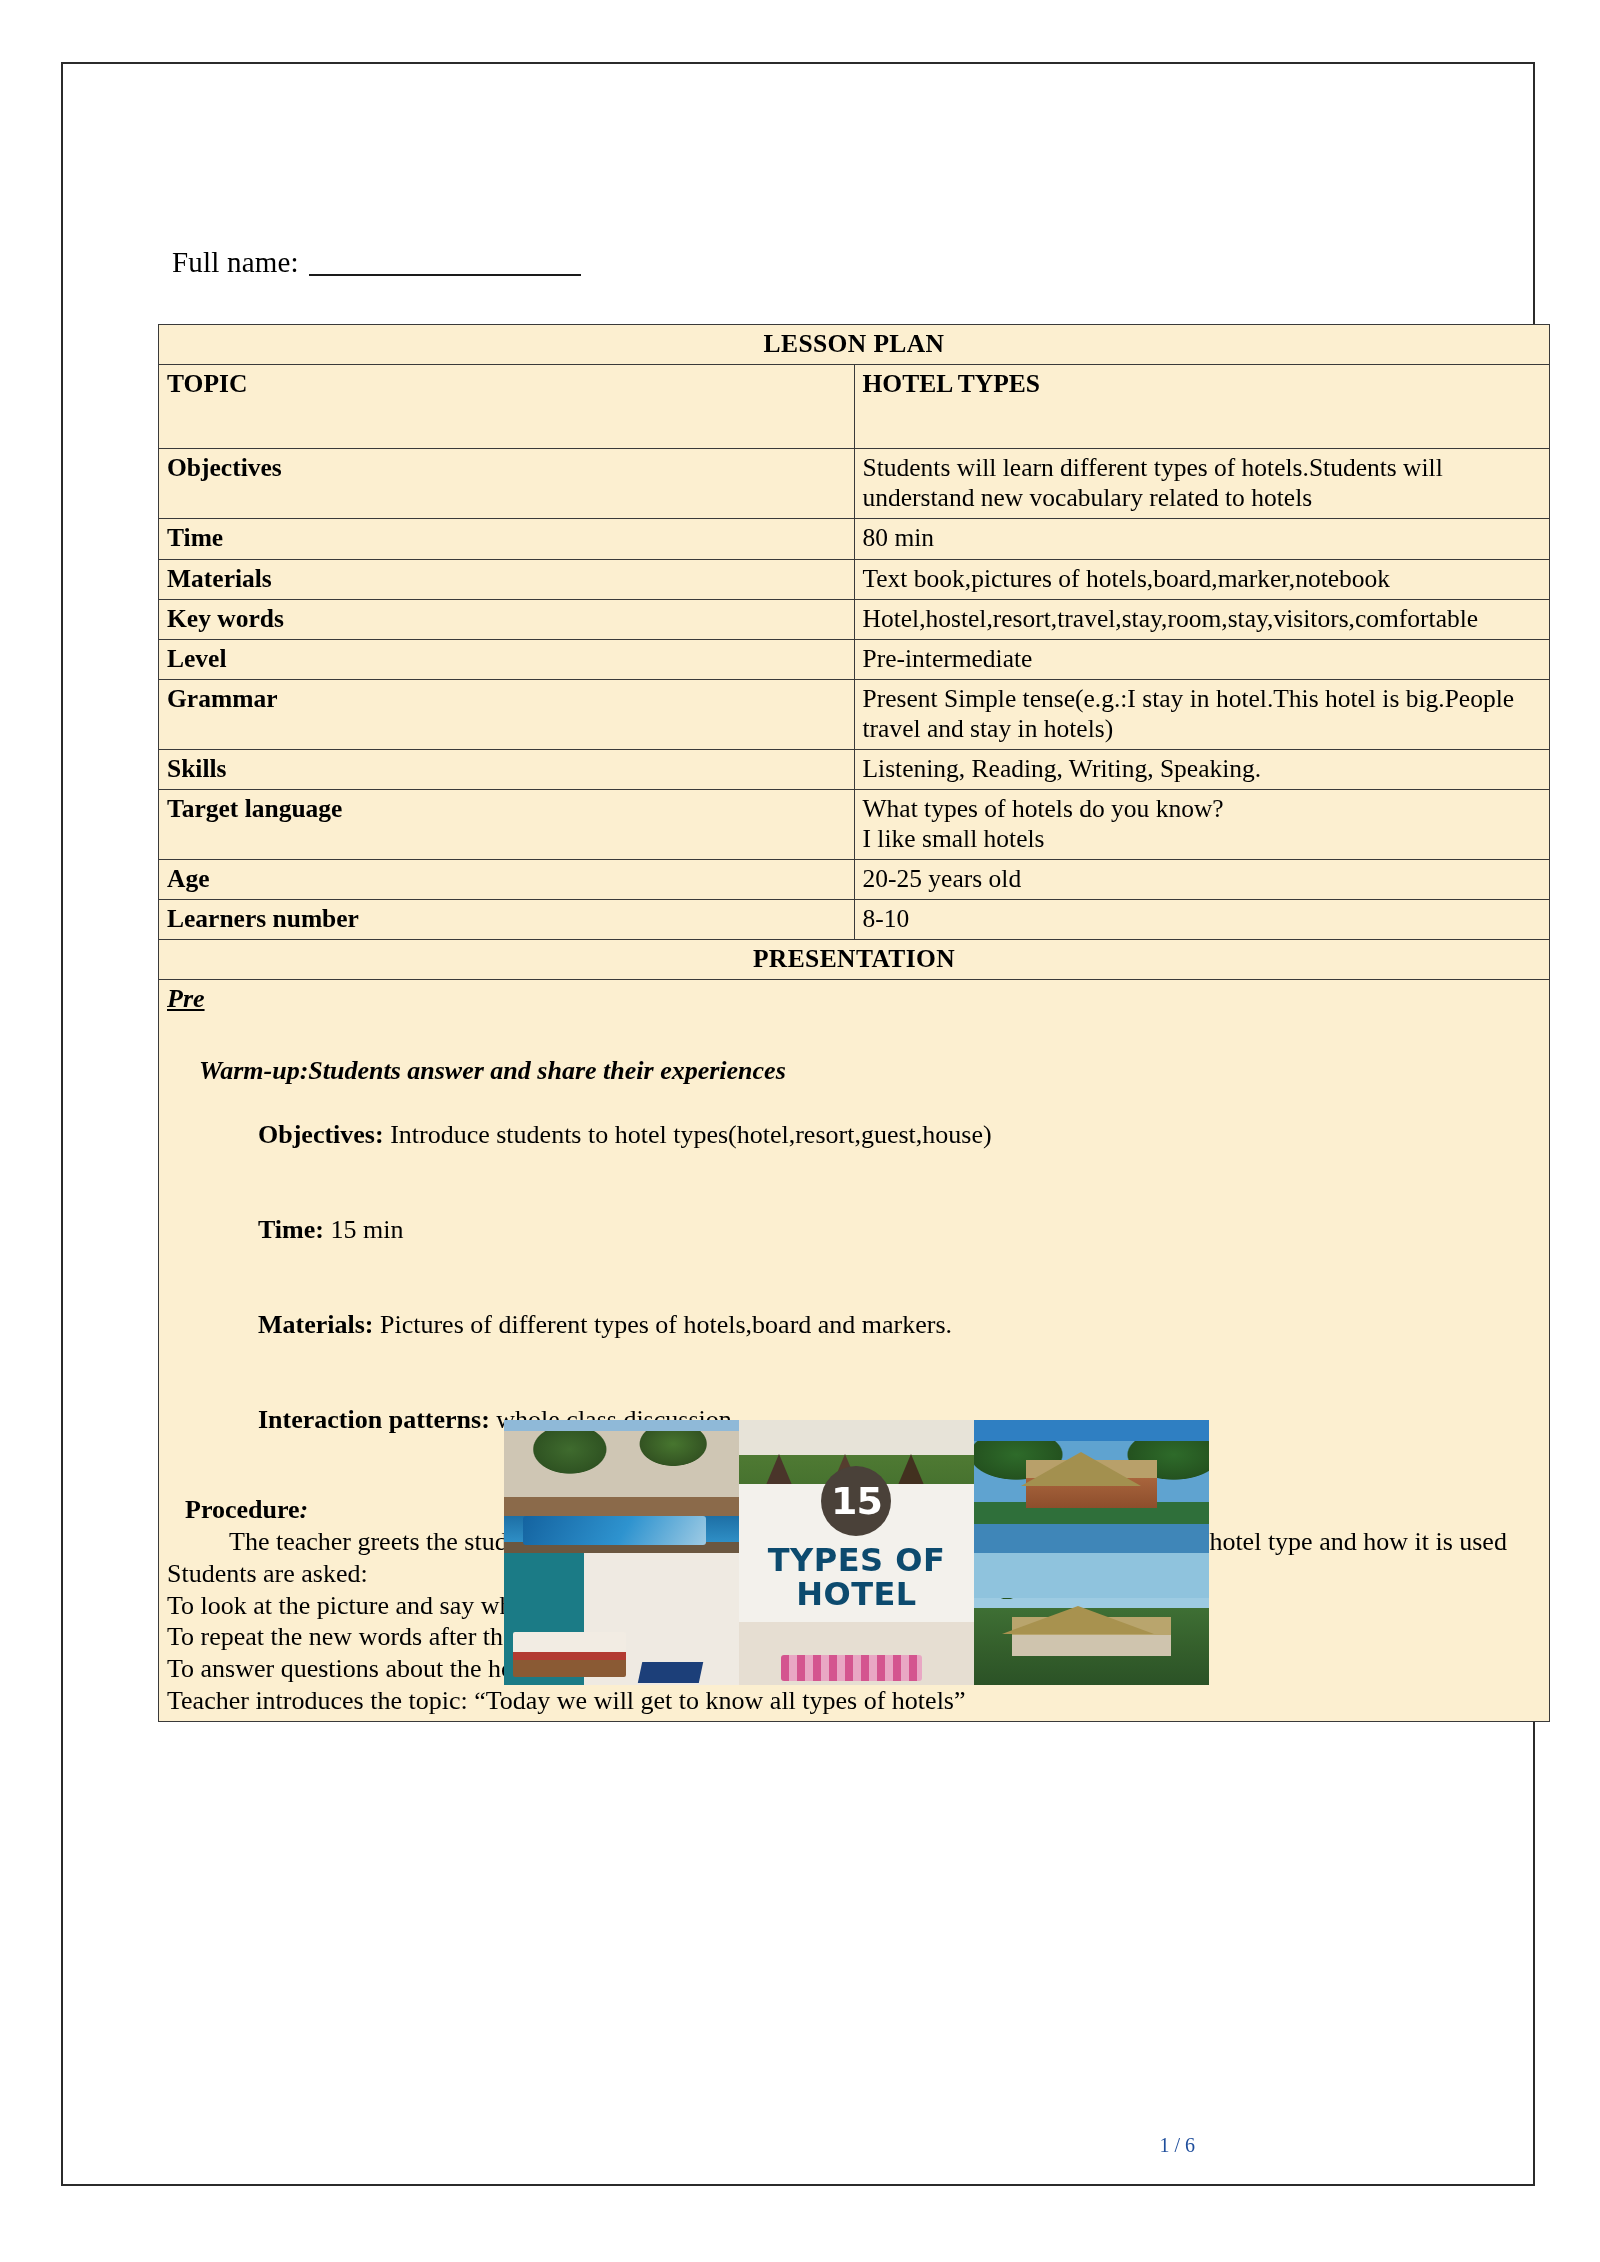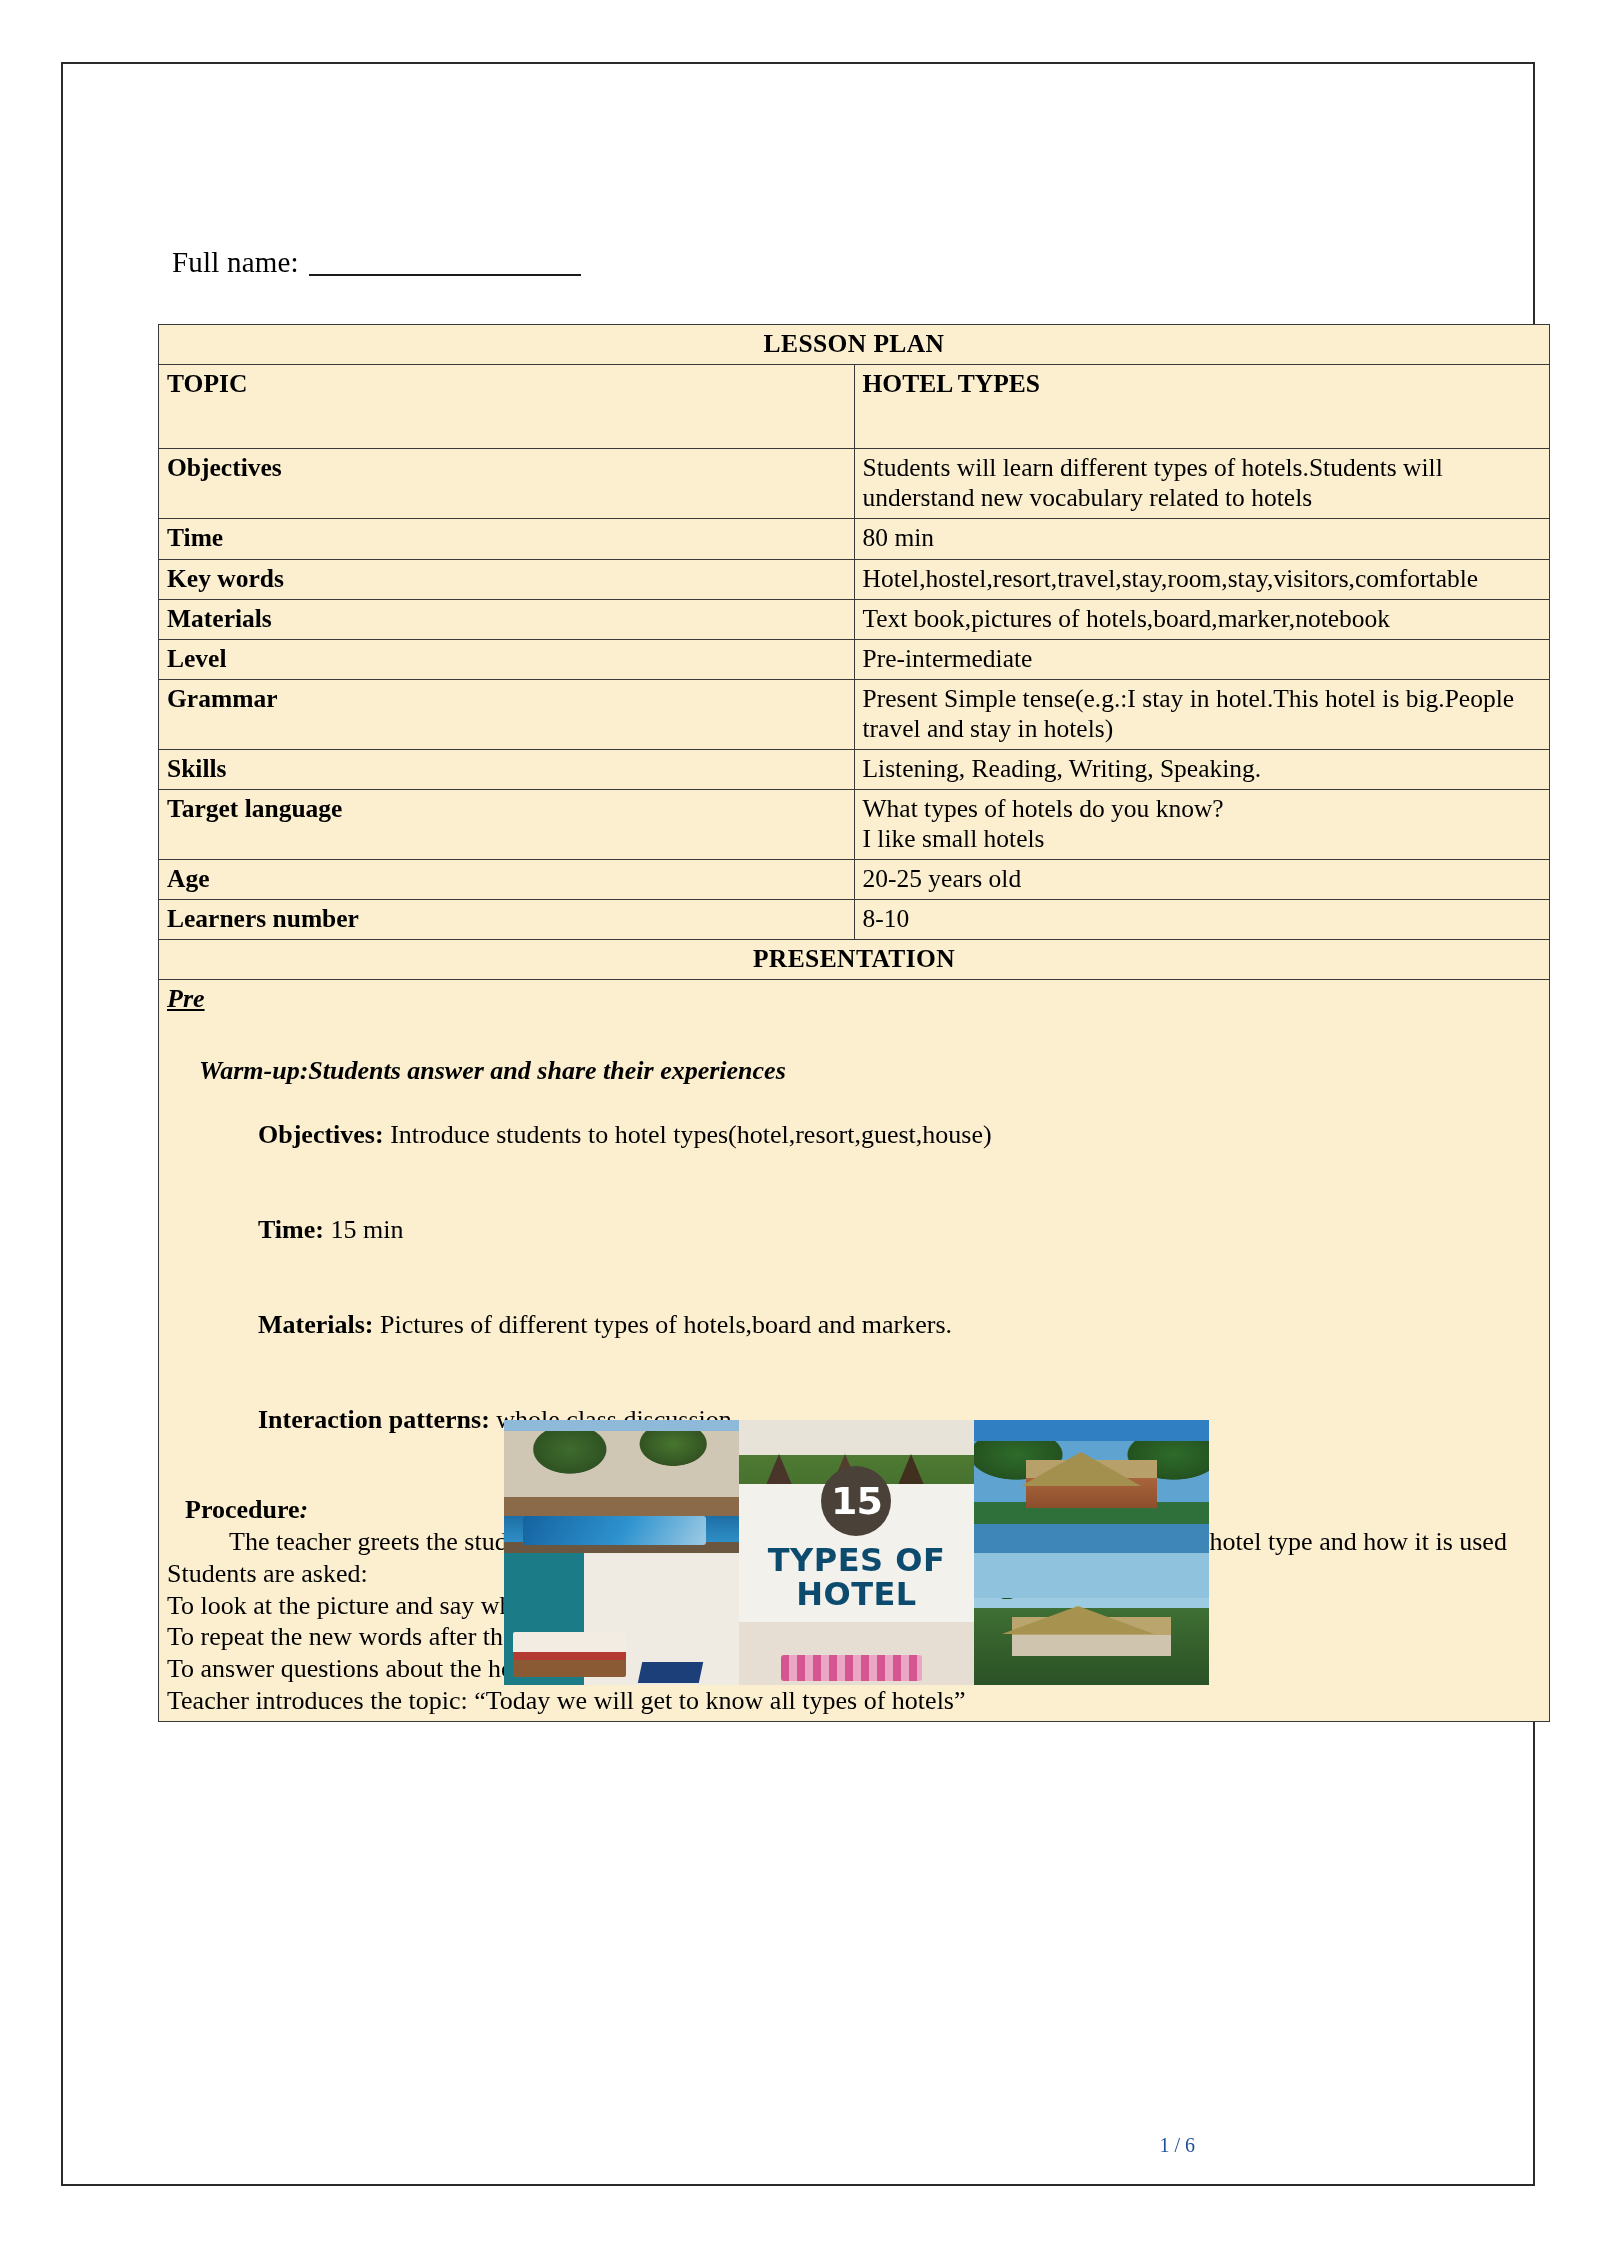--- a/index.html
+++ b/index.html
@@ -350,27 +350,27 @@
           <td class="col-value">Students will learn different types of hotels.Students will understand new vocabulary related to hotels</td>
         </tr>
 
 
         <tr>
           <td class="col-label">Time</td>
           <td class="col-value">80 min</td>
         </tr>
 
         <tr>
+          <td class="col-label">Materials</td>
+          <td class="col-value">Text book,pictures of hotels,board,marker,notebook</td>
+        </tr>
+
+        <tr>
           <td class="col-label">Key words</td>
           <td class="col-value">Hotel,hostel,resort,travel,stay,room,stay,visitors,comfortable</td>
-        </tr>
-
-        <tr>
-          <td class="col-label">Materials</td>
-          <td class="col-value">Text book,pictures of hotels,board,marker,notebook</td>
         </tr>
 
         <tr>
           <td class="col-label">Level</td>
           <td class="col-value">Pre-intermediate</td>
         </tr>
 
         <tr>
           <td class="col-label">Grammar</td>
           <td class="col-value">Present Simple tense(e.g.:I stay in hotel.This hotel is big.People travel and stay in hotels)</td>

